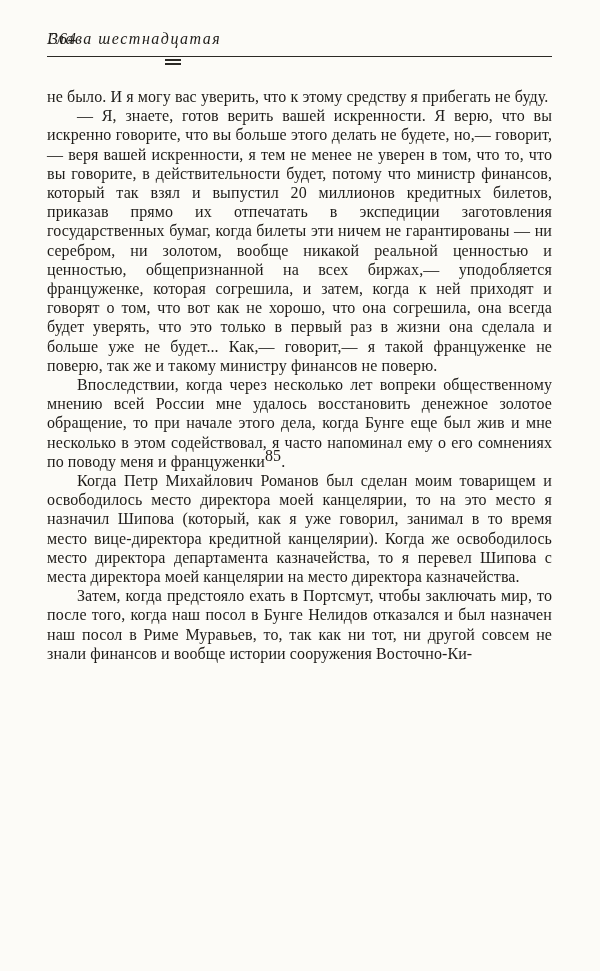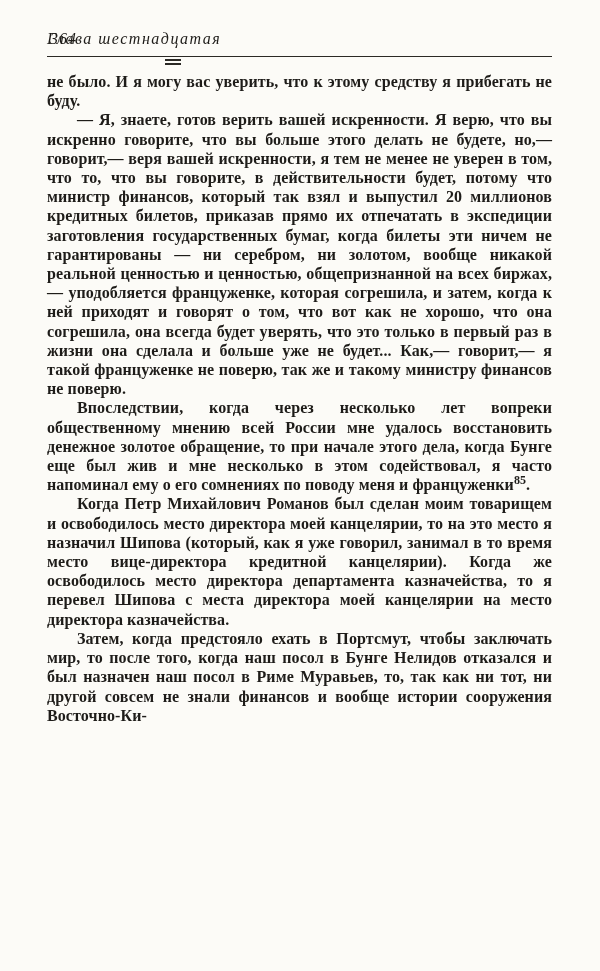--- a/index.html
+++ b/index.html
@@ -39,31 +39,30 @@
   }
   .header-ornament {
     width: 16px;
     height: 6px;
     border-top: 2px solid #2b2925;
     border-bottom: 2px solid #2b2925;
     margin-left: 118px;
     margin-top: 2px;
   }
   .body-text {
-    margin-top: 7px;
+    margin-top: 22px;
     font-size: 16px;
     line-height: 19.2px;
     text-align: justify;
     letter-spacing: 0.1px;
-    font-weight: bold;
   }
   .para { text-indent: 30px; }
   .para.no-indent { text-indent: 0; }
   sup.fn {
-    font-size: 12px;
+    font-size: 16px;
     line-height: 0;
     vertical-align: super;
   }
 </style>
 </head>
 <body>
 
 <div class="page">
 
   <header class="page-header">

